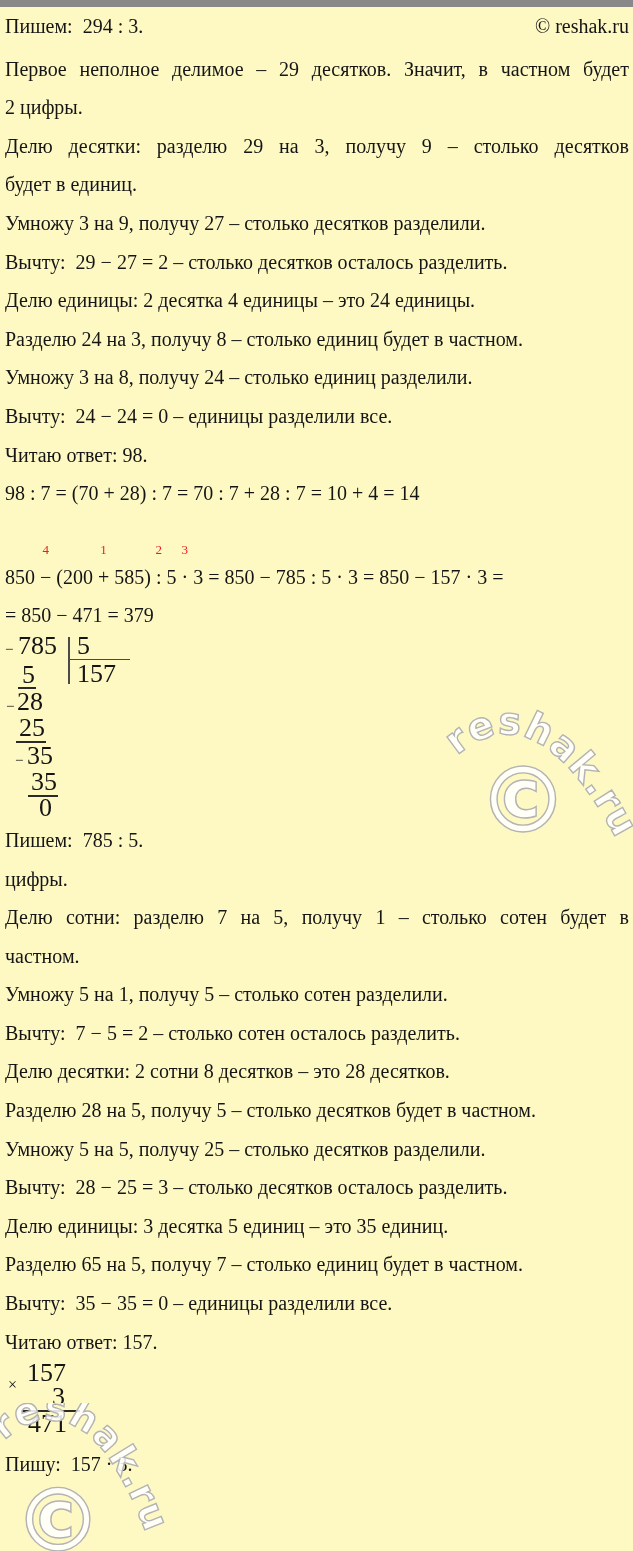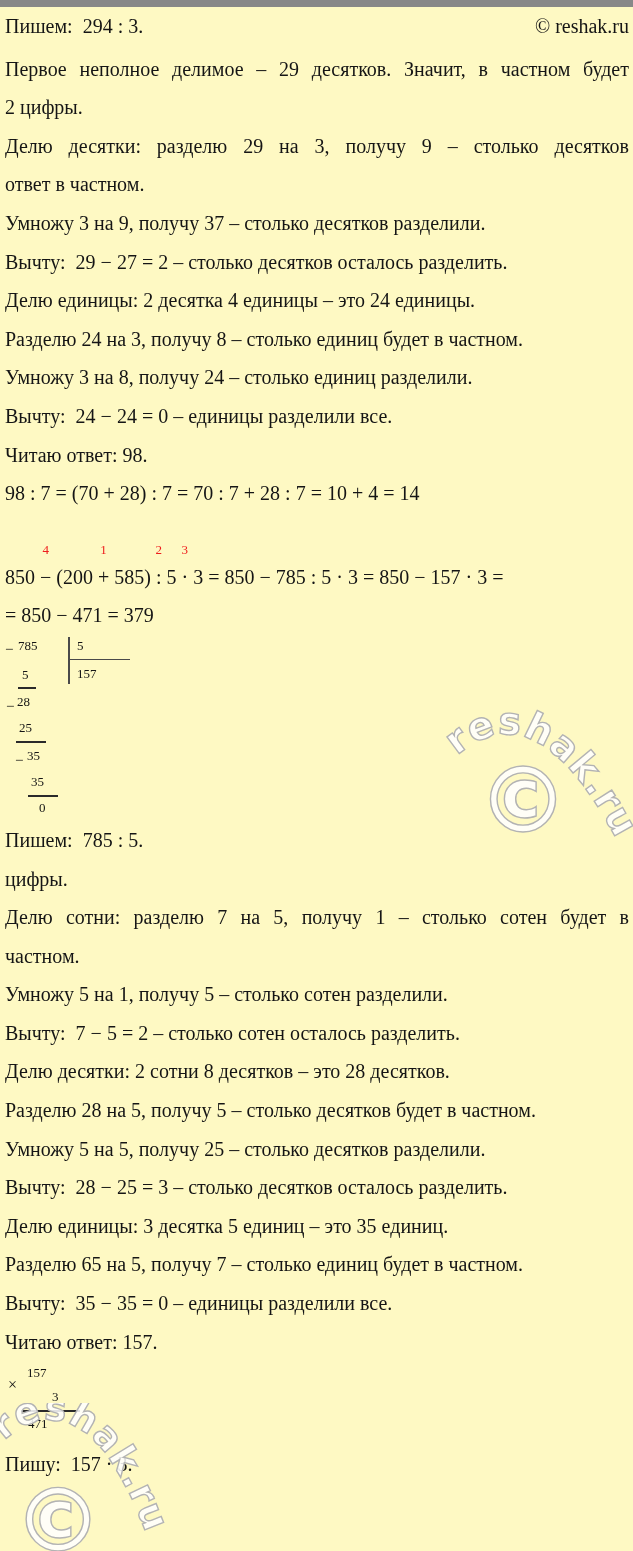--- a/index.html
+++ b/index.html
@@ -35,21 +35,21 @@
     position:absolute; top:-15px; left:50%;
     transform:translateX(-50%);
     font-size:13px; line-height:13px;
     font-style:normal;
     color:#ee1c1c;
     font-family:"Liberation Serif","DejaVu Serif",serif;
   }
   
   #division { position:relative; height:186px; }
   #division .dnum, #mult .dnum {
-    position:absolute; font-size:13px; line-height:22px; white-space:pre;
+    position:absolute; font-size:26px; line-height:22px; white-space:pre;
   }
   .dsign { position:absolute; font-size:15px; line-height:15px; }
   .vbar { position:absolute; left:63px; top:2px; width:1.5px; height:47px; background:#4a4a4a; }
   .hline { position:absolute; height:1.5px; background:#4a4a4a; }
   .uline { position:absolute; height:1.6px; background:#2a2a2a; }
   
   #mult { position:relative; height:76px; }
   .footer-line { margin-top:8px; }
   
   .wm { position:absolute; pointer-events:none; z-index:6; }
@@ -69,22 +69,22 @@
 
   <div class="header-row">
     <span style="white-space:pre;">Пишем:&nbsp; 294 : 3.</span>
     <span>© reshak.ru</span>
   </div>
 
   <div id="part1">
       <div class="line just">Первое неполное делимое – 29 десятков. Значит, в частном будет</div>
       <div class="line">2 цифры.</div>
       <div class="line just">Делю десятки: разделю 29 на 3, получу 9 – столько десятков</div>
-      <div class="line">ответ в частном.</div>
-      <div class="line">Умножу 3 на 9, получу 37 – столько десятков разделили.</div>
+      <div class="line">будет в единиц.</div>
+      <div class="line">Умножу 3 на 9, получу 27 – столько десятков разделили.</div>
       <div class="line">Вычту:&nbsp; 29 − 27 = 2 – столько десятков осталось разделить.</div>
       <div class="line">Делю единицы: 2 десятка 4 единицы – это 24 единицы.</div>
       <div class="line">Разделю 24 на 3, получу 8 – столько единиц будет в частном.</div>
       <div class="line">Умножу 3 на 8, получу 24 – столько единиц разделили.</div>
       <div class="line">Вычту:&nbsp; 24 − 24 = 0 – единицы разделили все.</div>
       <div class="line">Читаю ответ: 98.</div>
       <div class="line">98 : 7 = (70 + 28) : 7 = 70 : 7 + 28 : 7 = 10 + 4 = 14</div>
     </div>
 
   <div class="exprblock">

